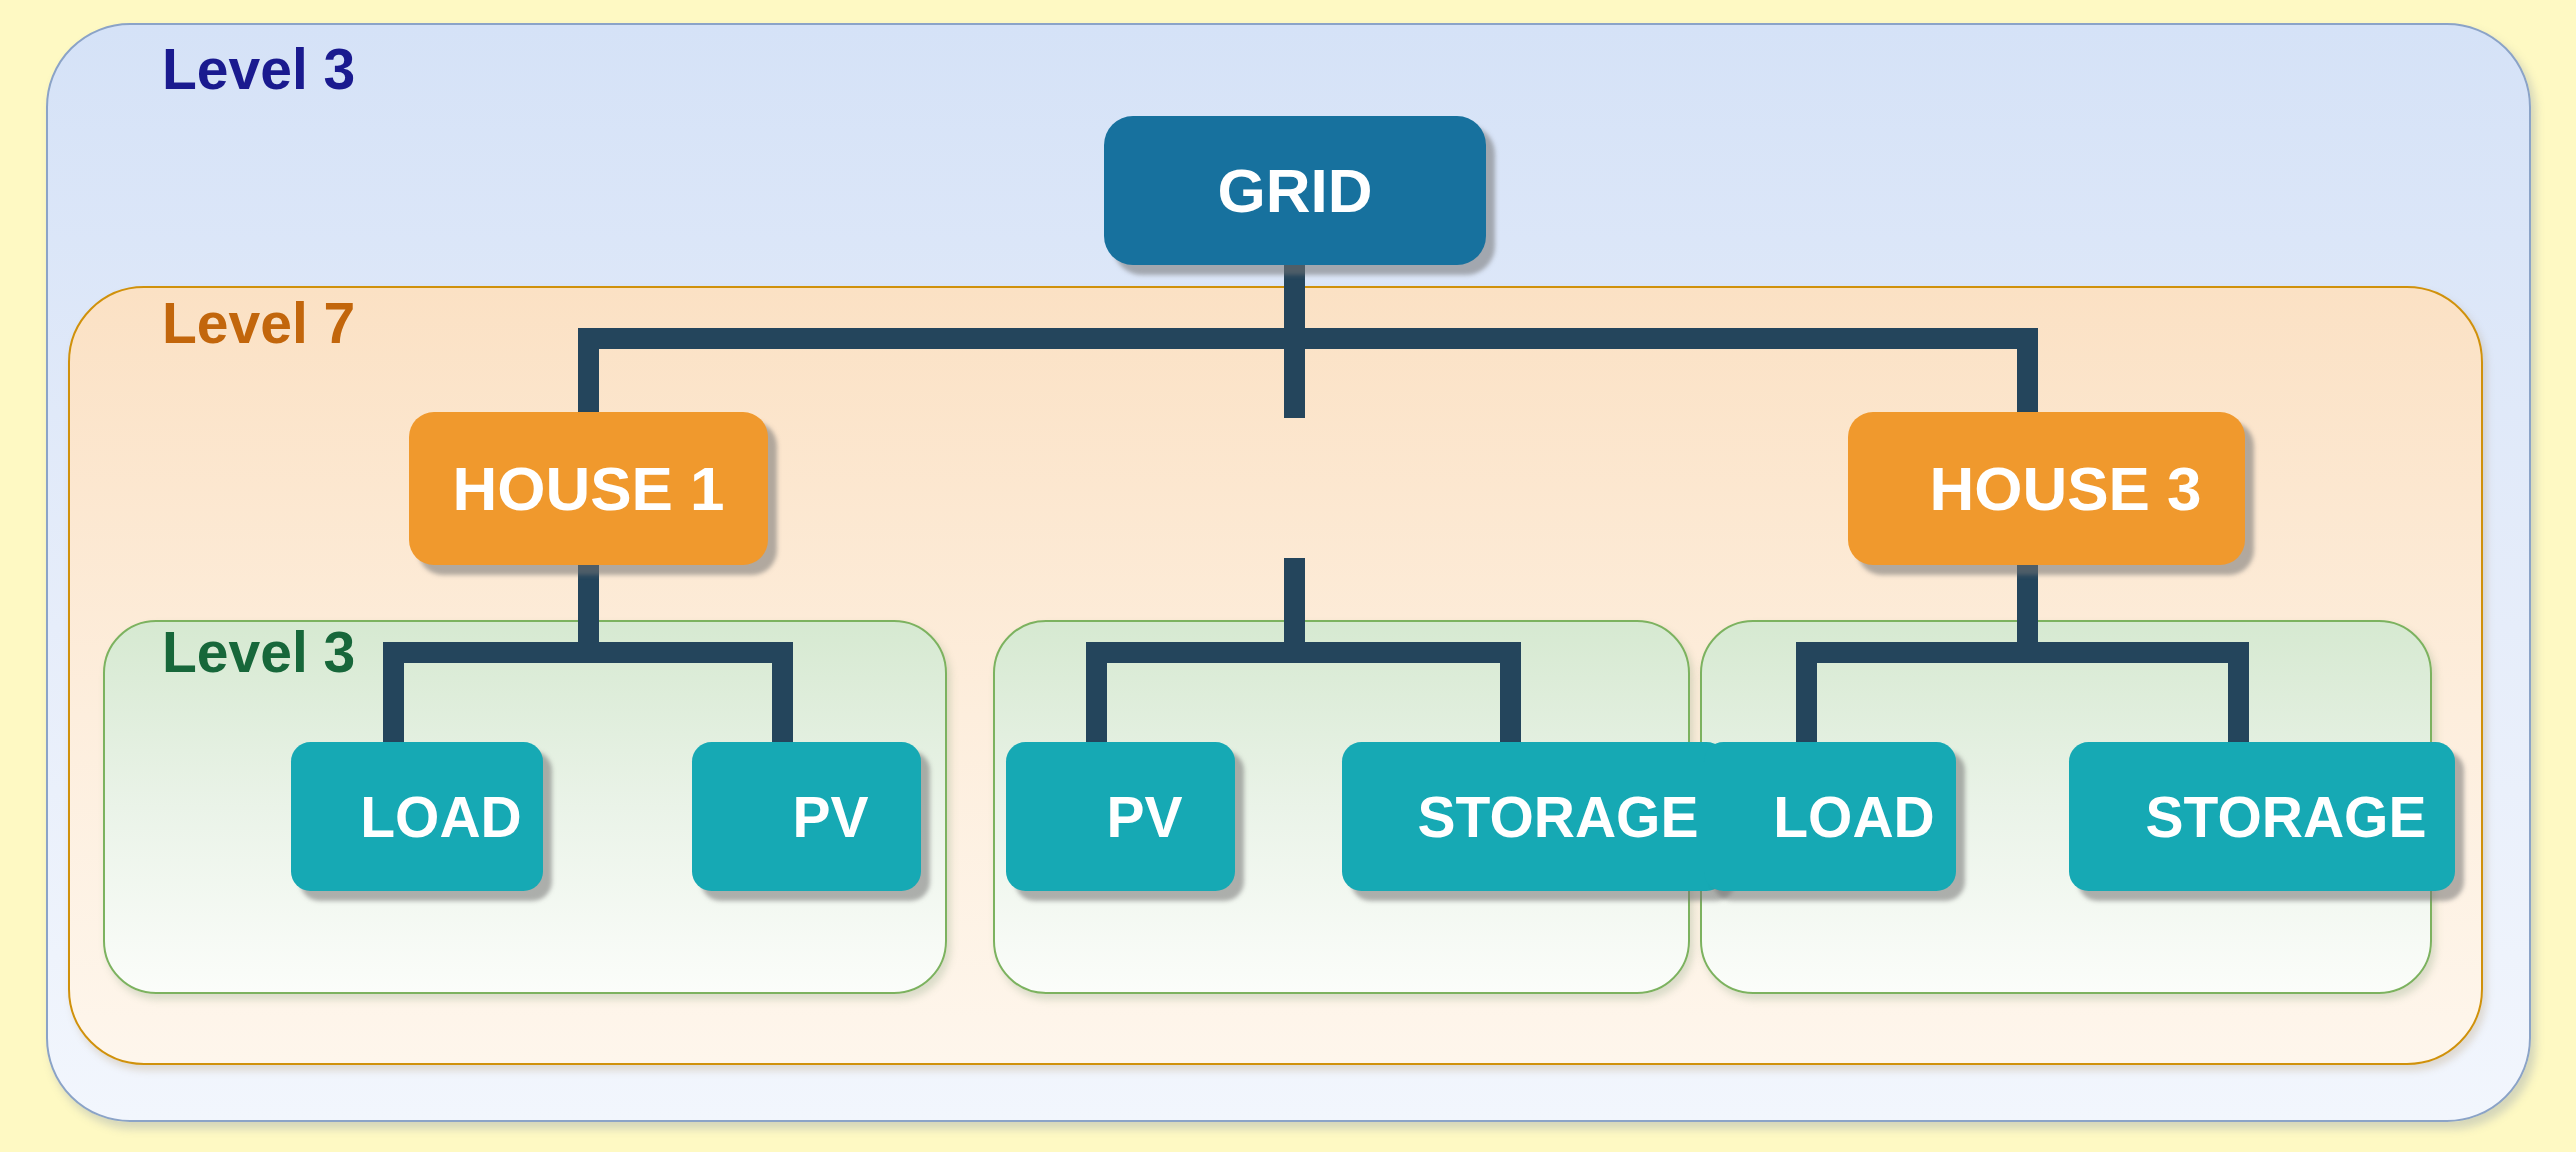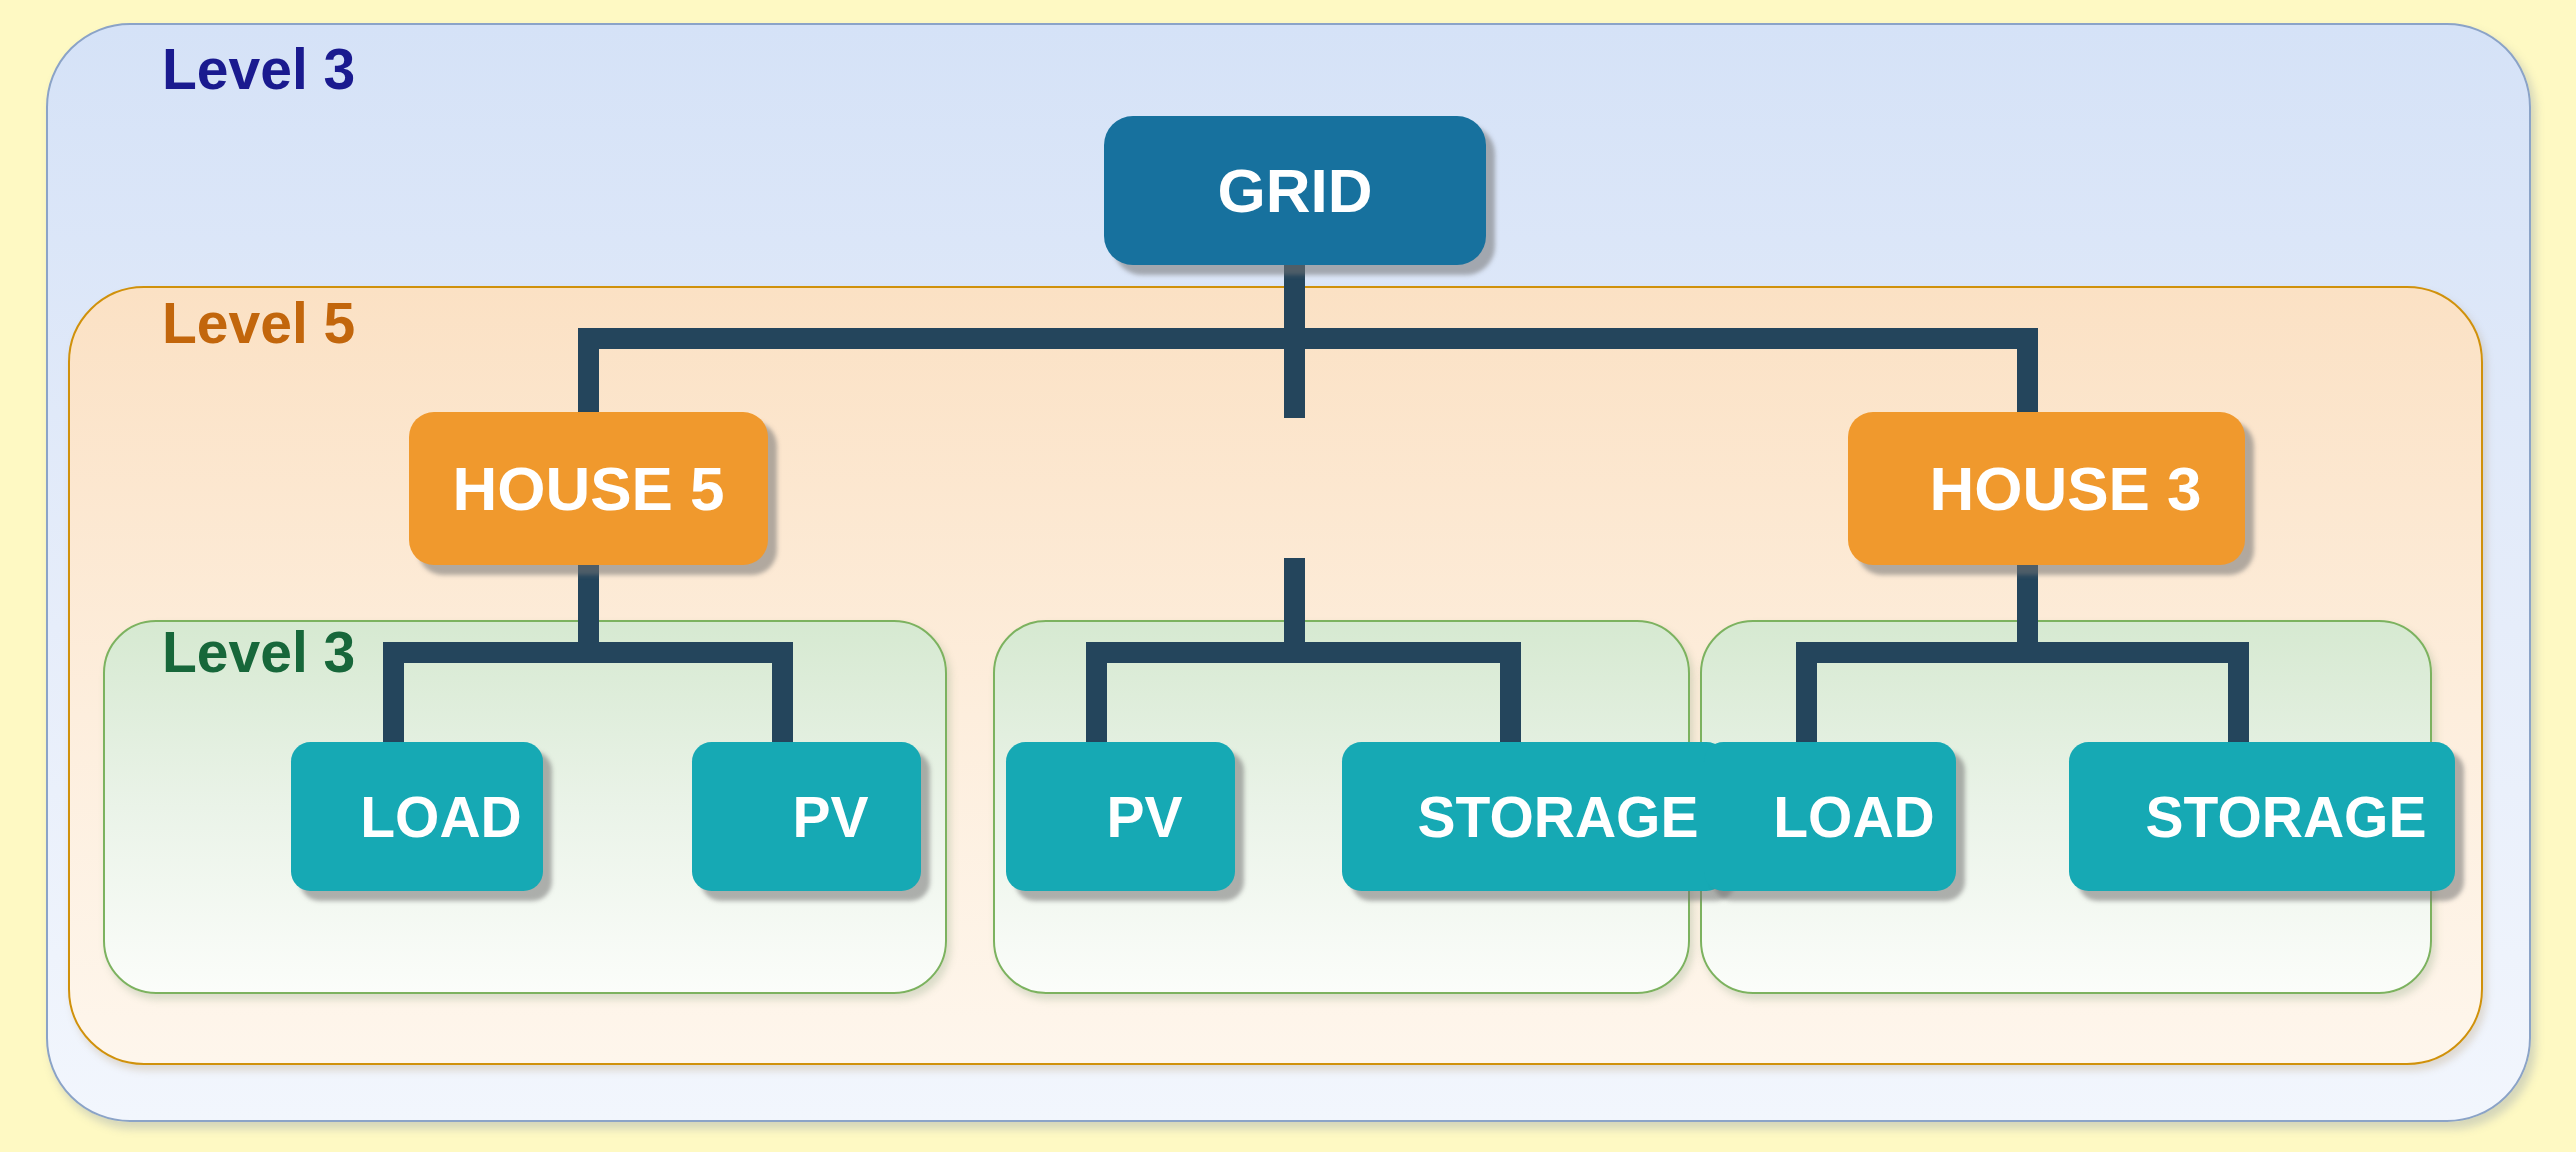--- a/index.html
+++ b/index.html
@@ -74,21 +74,21 @@
 
 <div class="stage">
 
   <div class="lvl lvl3"></div>
   <div class="lvl lvl2"></div>
   <div class="lvl lvl1 c1"></div>
   <div class="lvl lvl1 c2"></div>
   <div class="lvl lvl1 c3"></div>
 
   <div class="lvl-label lab3">Level 3</div>
-  <div class="lvl-label lab2">Level 5</div>
+  <div class="lvl-label lab2">Level 7</div>
   <div class="lvl-label lab1">Level 3</div>
 
   <div class="conn" style="left:1284px;top:260px;width:21.3px;height:158px;"></div>
   <div class="conn" style="left:578px;top:328px;width:1460px;height:21.3px;"></div>
   <div class="conn" style="left:578px;top:328px;width:21.3px;height:90px;"></div>
   <div class="conn" style="left:2017px;top:328px;width:21.3px;height:90px;"></div>
 
   <div class="conn" style="left:578px;top:558px;width:21.3px;height:105px;"></div>
   <div class="conn" style="left:383px;top:642px;width:410px;height:21.3px;"></div>
   <div class="conn" style="left:383px;top:642px;width:21.3px;height:107px;"></div>
@@ -99,21 +99,21 @@
   <div class="conn" style="left:1086px;top:642px;width:21.3px;height:107px;"></div>
   <div class="conn" style="left:1500px;top:642px;width:21.3px;height:107px;"></div>
 
   <div class="conn" style="left:2017px;top:558px;width:21.3px;height:105px;"></div>
   <div class="conn" style="left:1796px;top:642px;width:453px;height:21.3px;"></div>
   <div class="conn" style="left:1796px;top:642px;width:21.3px;height:107px;"></div>
   <div class="conn" style="left:2228px;top:642px;width:21.3px;height:107px;"></div>
 
   <div class="node grid">GRID</div>
 
-  <div class="node house h1">HOUSE 5</div>
+  <div class="node house h1">HOUSE 1</div>
   <div class="node house h3">HOUSE 3</div>
 
   <div class="node leaf load1">LOAD</div>
   <div class="node leaf pv1">PV</div>
   <div class="node leaf pv2">PV</div>
   <div class="node leaf storage2">STORAGE</div>
   <div class="node leaf load3">LOAD</div>
   <div class="node leaf storage3">STORAGE</div>
 
 </div>

